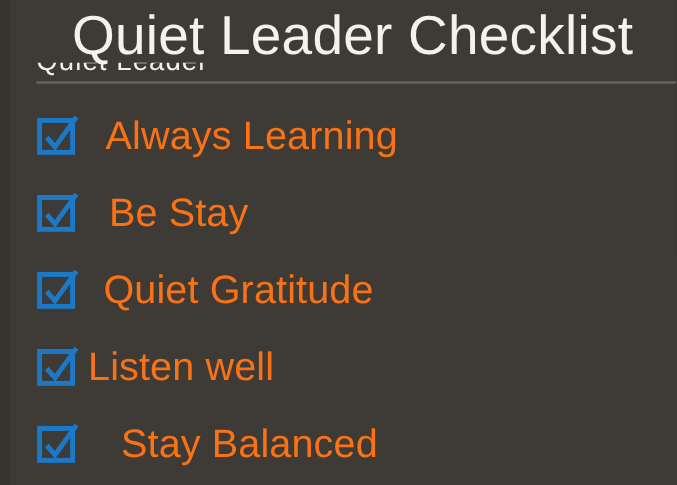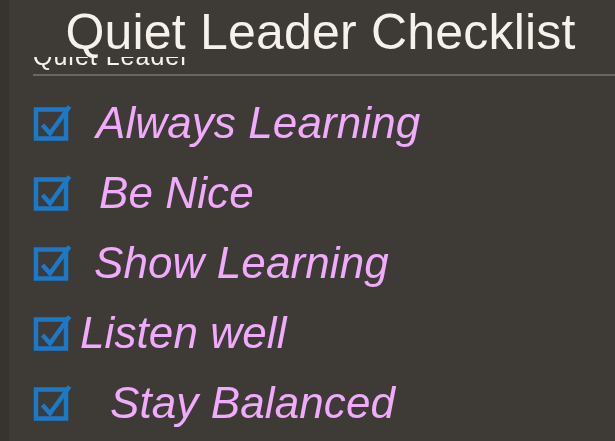--- a/index.html
+++ b/index.html
@@ -102,28 +102,27 @@
   .checkbox svg {
     display: block;
     width: 42px;
     height: 42px;
     margin-left: -1px;
     margin-top: -9px;
     overflow: visible;
   }
 
   .check-label {
-    color: #f0abfc;
-    font-size: 44px;
+    color: #f97316;
+    font-size: 36px;
     line-height: 40px;
     font-weight: 400;
     white-space: nowrap;
     letter-spacing: 0.1px;
     margin-left: 28px;
-    font-style: italic;
   }
 
   
   .check-item.indent-1 .check-label { margin-left: 30px; }
   .check-item.indent-2 .check-label { margin-left: 33px; }
   .check-item.indent-3 .check-label { margin-left: 28px; }
   .check-item.indent-4 .check-label { margin-left: 14px; }
   .check-item.indent-5 .check-label { margin-left: 44px; }
 </style>
 </head>
@@ -153,31 +152,31 @@
       <span class="check-label">Always Learning</span>
     </div>
 
     <div class="check-item indent-2">
       <span class="checkbox">
         <svg viewBox="0 0 42 42" xmlns="http://www.w3.org/2000/svg">
           <rect x="4" y="11.5" width="30" height="29" fill="none" stroke="#1b79c8" stroke-width="4.5"></rect>
           <path d="M 10.5 27 L 18 35.5 L 37.5 8.5" fill="none" stroke="#1b79c8" stroke-width="4.5" stroke-linecap="butt" stroke-linejoin="miter"></path>
         </svg>
       </span>
-      <span class="check-label">Be Nice</span>
+      <span class="check-label">Be Stay</span>
     </div>
 
     <div class="check-item indent-3">
       <span class="checkbox">
         <svg viewBox="0 0 42 42" xmlns="http://www.w3.org/2000/svg">
           <rect x="4" y="11.5" width="30" height="29" fill="none" stroke="#1b79c8" stroke-width="4.5"></rect>
           <path d="M 10.5 27 L 18 35.5 L 37.5 8.5" fill="none" stroke="#1b79c8" stroke-width="4.5" stroke-linecap="butt" stroke-linejoin="miter"></path>
         </svg>
       </span>
-      <span class="check-label">Show Learning</span>
+      <span class="check-label">Quiet Gratitude</span>
     </div>
 
     <div class="check-item indent-4">
       <span class="checkbox">
         <svg viewBox="0 0 42 42" xmlns="http://www.w3.org/2000/svg">
           <rect x="4" y="11.5" width="30" height="29" fill="none" stroke="#1b79c8" stroke-width="4.5"></rect>
           <path d="M 10.5 27 L 18 35.5 L 37.5 8.5" fill="none" stroke="#1b79c8" stroke-width="4.5" stroke-linecap="butt" stroke-linejoin="miter"></path>
         </svg>
       </span>
       <span class="check-label">Listen well</span>

